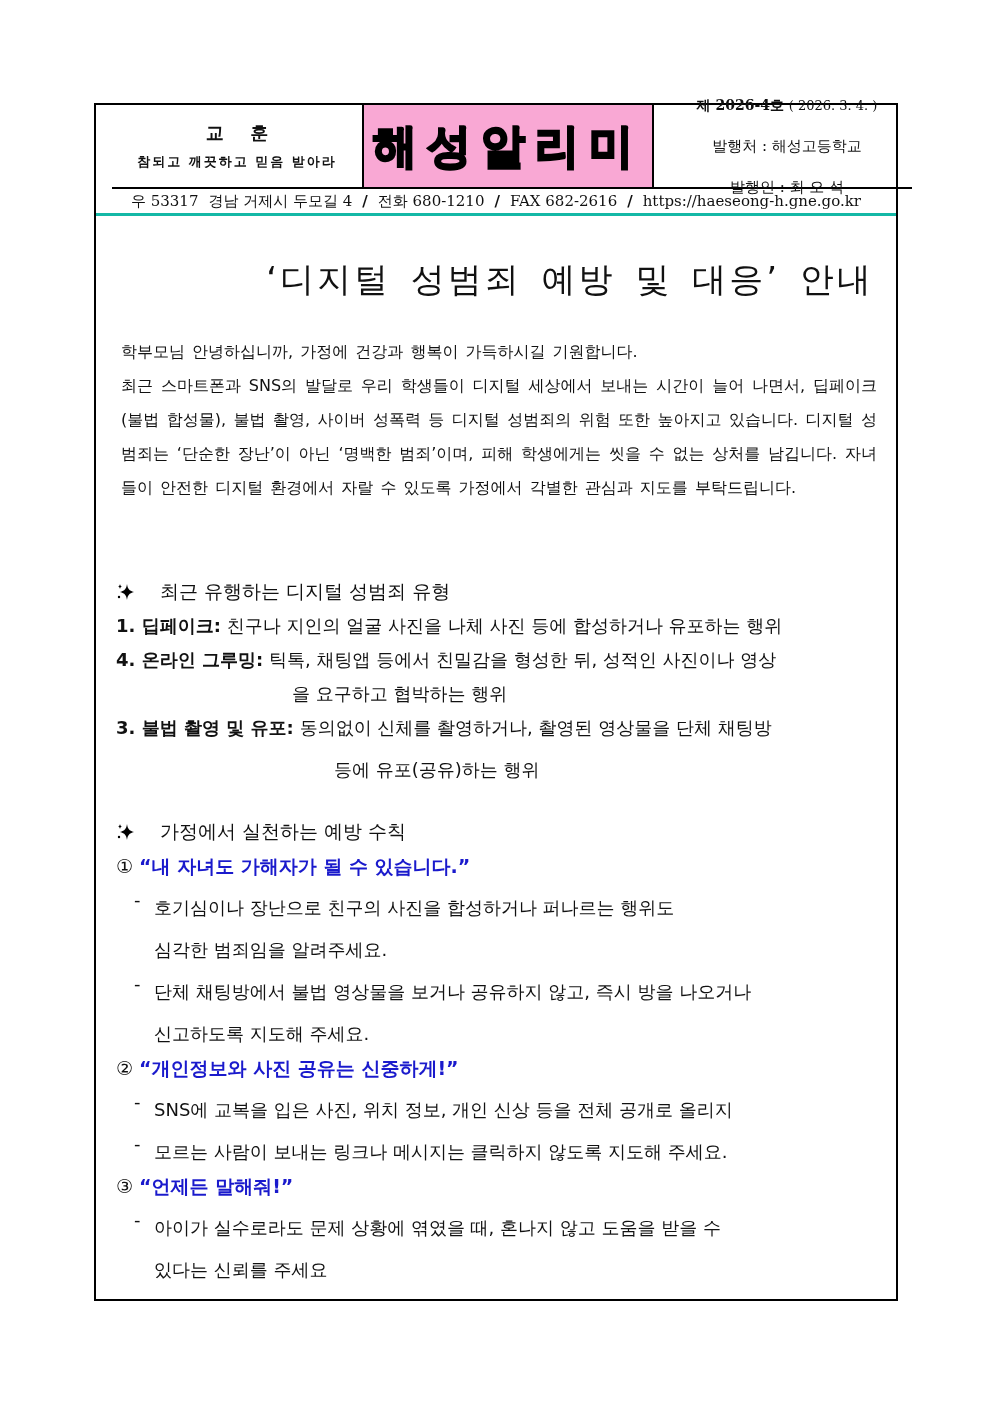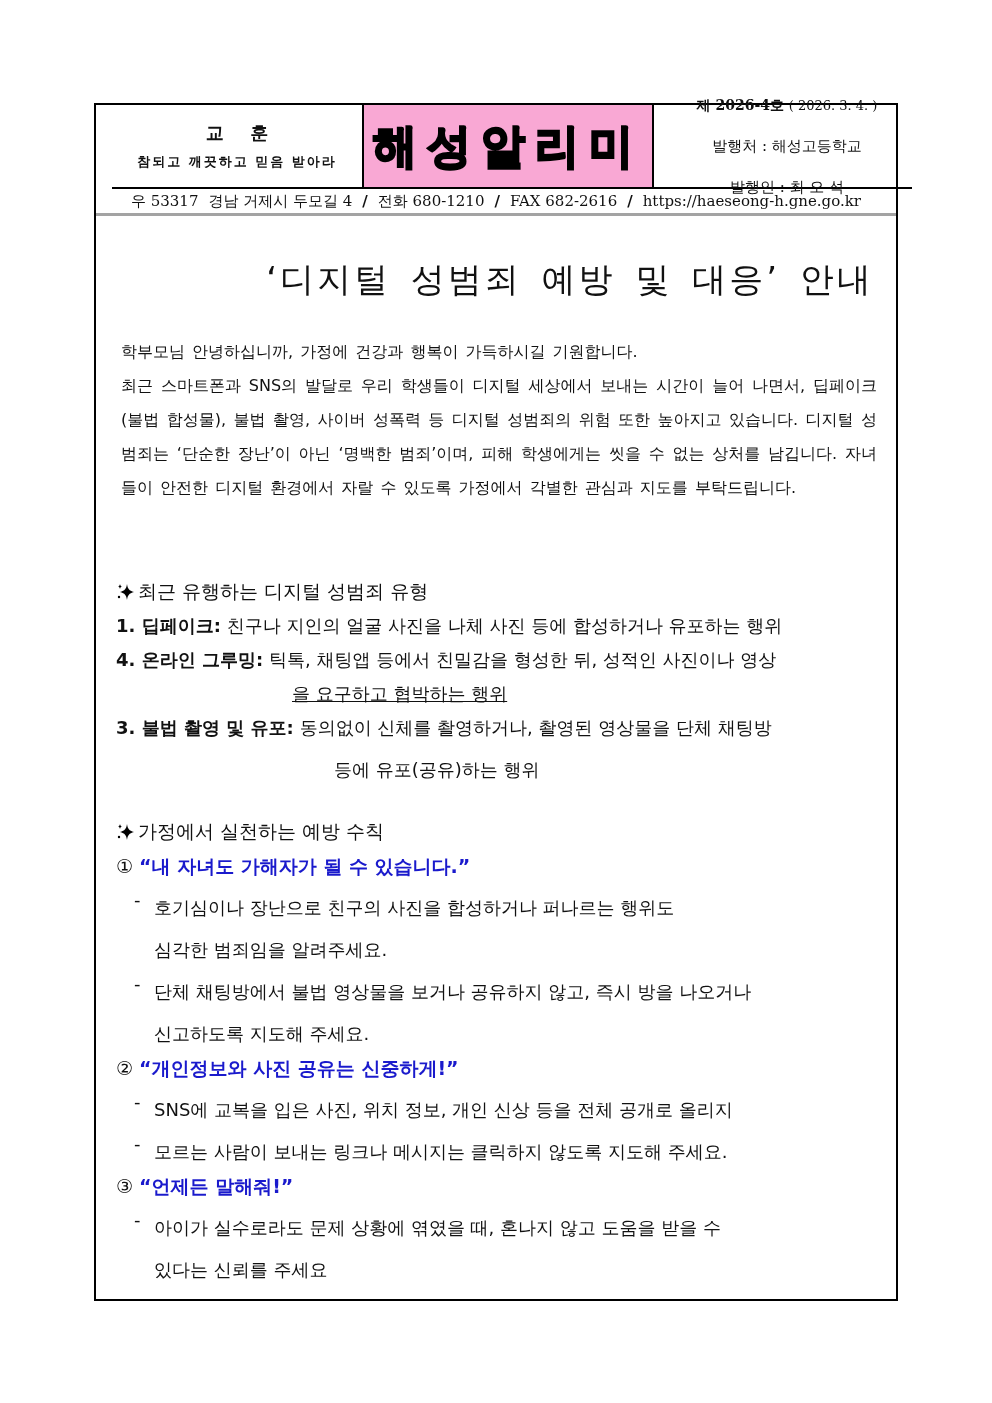--- a/index.html
+++ b/index.html
@@ -96,21 +96,21 @@
     }
     .issue-date {
       font-size: 13px;
     }
     .address-row {
       position: absolute;
       left: 0;
       top: 84px;
       width: 800px;
       height: 24px;
-      border-bottom: 3px solid #a3a3a3;
+      border-bottom: 3px solid #14b8a6;
       display: flex;
       align-items: center;
       justify-content: center;
       font-family: "DejaVu Serif", "Liberation Serif", serif;
       font-size: 15px;
       white-space: nowrap;
       gap: 10px;
     }
     .sep {
       font-weight: bold;
@@ -150,21 +150,21 @@
       position: absolute;
       left: 20px;
       width: 762px;
       font-size: 18px;
     }
     .section-heading {
       display: flex;
       align-items: center;
       font-size: 19px;
       height: 34px;
-      gap: 2px;
+      gap: 24px;
     }
     .star-icon {
       width: 20px;
       height: 20px;
       display: inline-block;
       position: relative;
     }
     .star-icon svg {
       width: 20px;
       height: 20px;
@@ -267,21 +267,21 @@
 
     <div class="type-item">
       <span class="type-label">1. 딥페이크:</span>
       <span class="type-desc">친구나 지인의 얼굴 사진을 나체 사진 등에 합성하거나 유포하는 행위</span>
     </div>
 
     <div class="type-item">
       <span class="type-label">4. 온라인 그루밍:</span>
       <span class="type-desc">틱톡, 채팅앱 등에서 친밀감을 형성한 뒤, 성적인 사진이나 영상</span>
     </div>
-    <div class="type-continuation" style="padding-left: 176px; text-decoration: underline;">을 요구하고 협박하는 행위</div>
+    <div class="type-continuation" style="padding-left: 176px;">을 요구하고 협박하는 행위</div>
 
     <div class="type-item">
       <span class="type-label">3. 불법 촬영 및 유포:</span>
       <span class="type-desc">동의없이 신체를 촬영하거나, 촬영된 영상물을 단체 채팅방</span>
     </div>
     <div class="type-continuation" style="padding-left: 218px; margin-top: 8px;">등에 유포(공유)하는 행위</div>
   </div>
 
   <div class="section" style="top: 710px;">
     <div class="section-heading">

